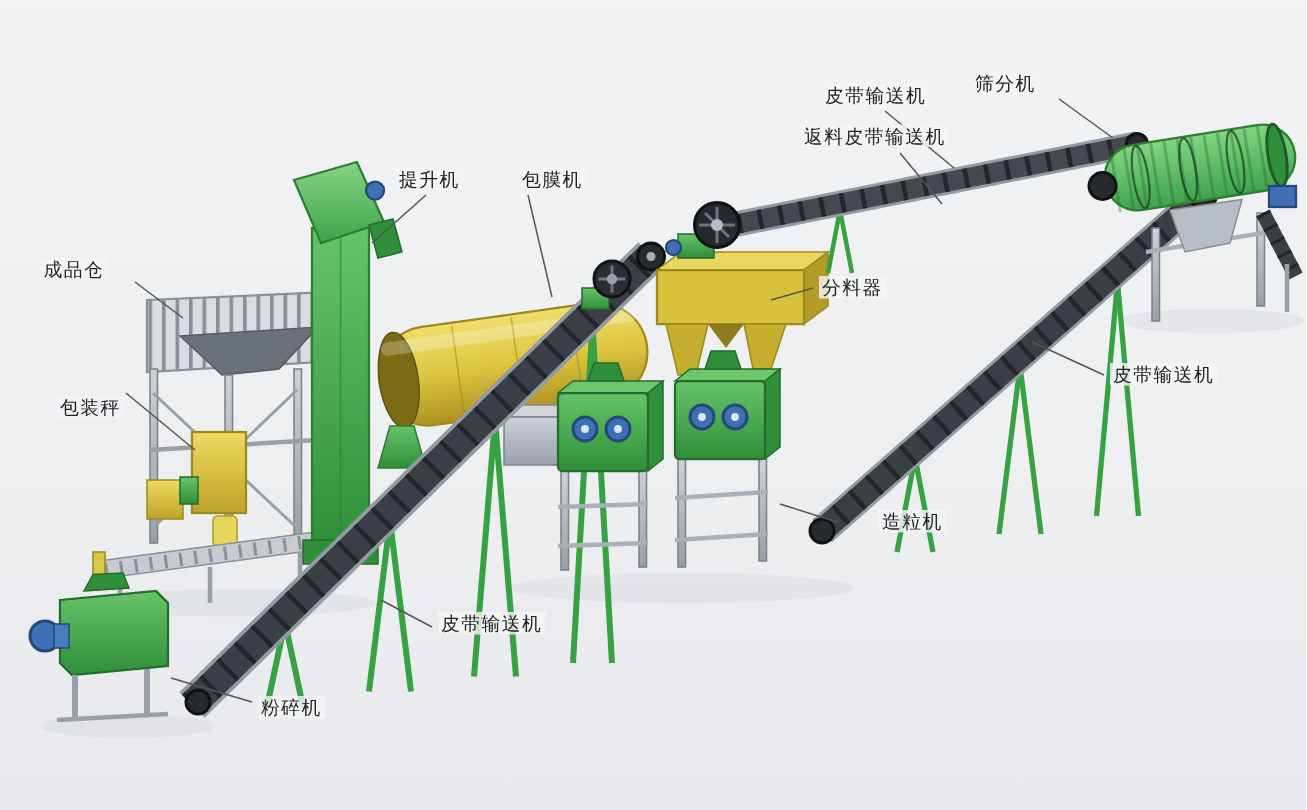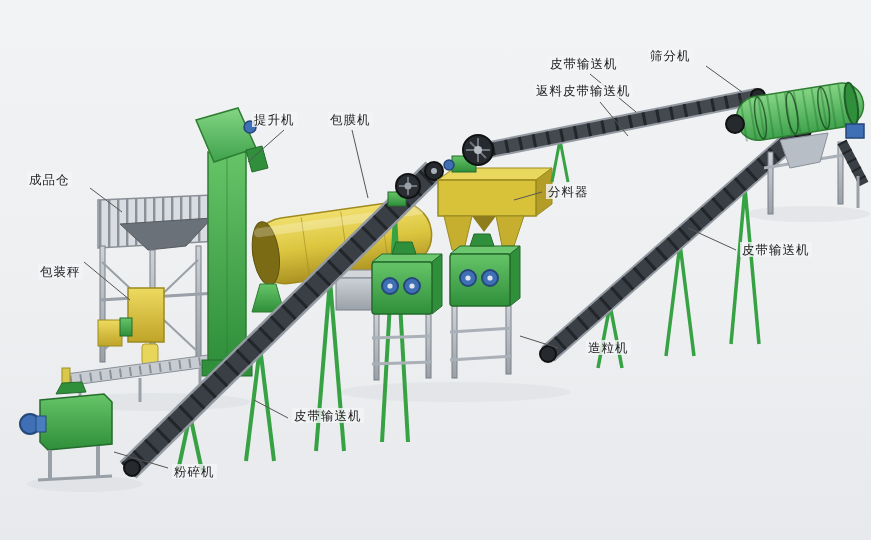--- a/index.html
+++ b/index.html
@@ -244,22 +244,22 @@
     <line x1="90" y1="188" x2="122" y2="212"></line>
     <line x1="84" y1="262" x2="130" y2="300"></line>
     <line x1="542" y1="192" x2="514" y2="200"></line>
     <line x1="736" y1="250" x2="688" y2="228"></line>
     <line x1="558" y1="348" x2="520" y2="336"></line>
     <line x1="288" y1="418" x2="254" y2="400"></line>
     <line x1="168" y1="468" x2="114" y2="452"></line>
   </g>
 </svg>
 
-<div class="label" style="left:252px;top:112px">提升机</div>
-<div class="label" style="left:328px;top:112px">包膜机</div>
+<div class="label" style="left:264px;top:112px">提升机</div>
+<div class="label" style="left:346px;top:112px">包膜机</div>
 <div class="label" style="left:548px;top:56px">皮带输送机</div>
 <div class="label" style="left:534px;top:83px">返料皮带输送机</div>
 <div class="label" style="left:648px;top:48px">筛分机</div>
 <div class="label" style="left:27px;top:172px">成品仓</div>
 <div class="label" style="left:38px;top:264px">包装秤</div>
 <div class="label" style="left:546px;top:184px">分料器</div>
 <div class="label" style="left:740px;top:242px">皮带输送机</div>
 <div class="label" style="left:586px;top:340px">造粒机</div>
 <div class="label" style="left:292px;top:408px">皮带输送机</div>
 <div class="label" style="left:172px;top:464px">粉碎机</div>

